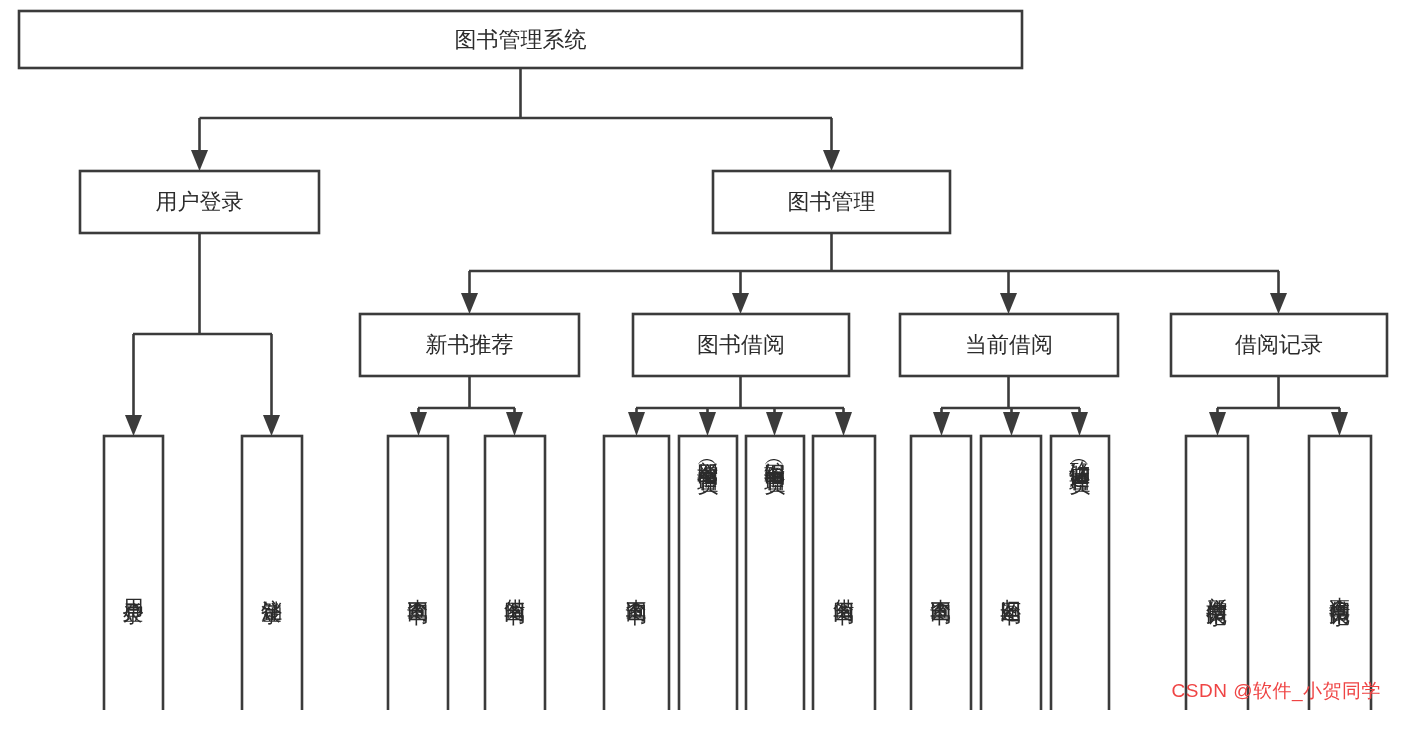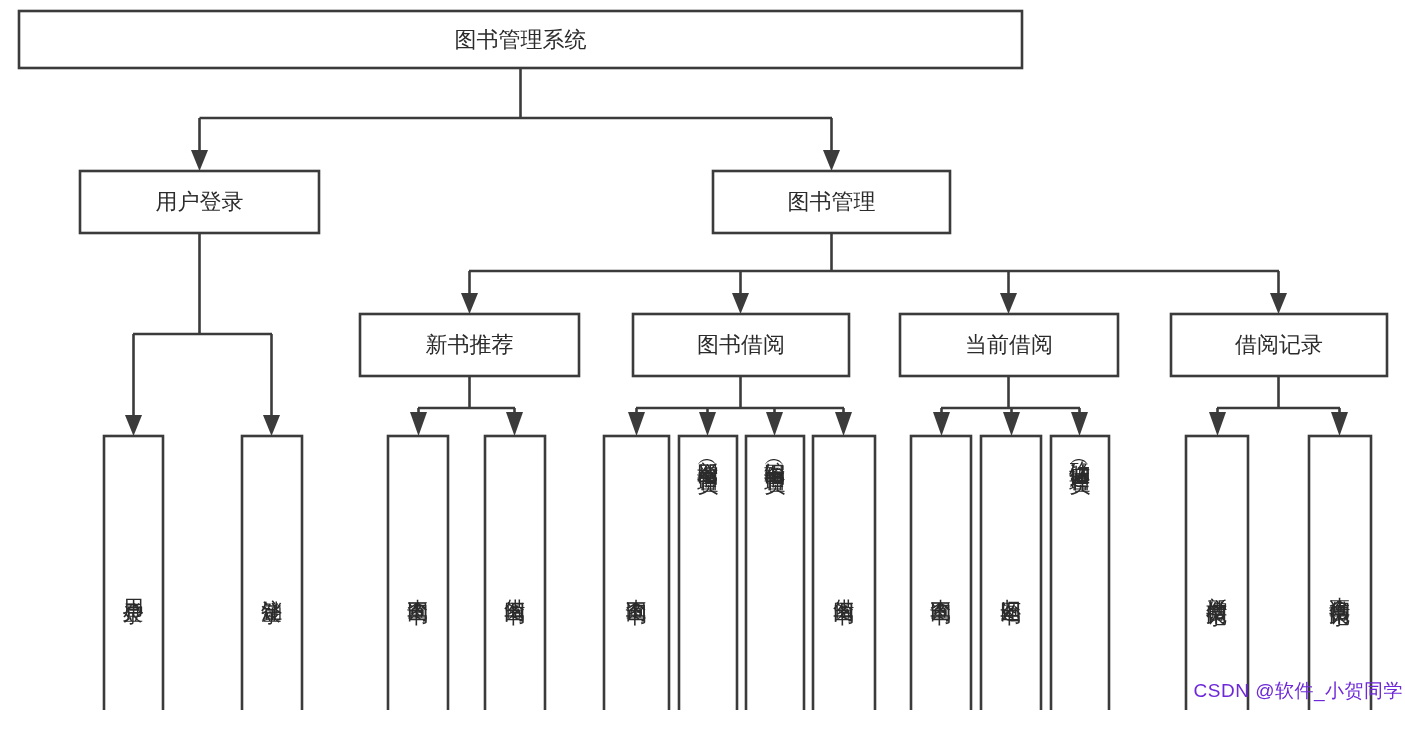--- a/index.html
+++ b/index.html
@@ -58,25 +58,25 @@
     text-orientation: upright;
     font-family: "Liberation Sans", "DejaVu Sans", sans-serif;
     font-size: 21px;
     line-height: 1.22;
     letter-spacing: 2px;
     color: #2b2b2b;
     white-space: nowrap;
   }
   .watermark {
     position: absolute;
-    right: 2px;
+    right: 24px;
     bottom: 6px;
     font-family: "Liberation Sans", "DejaVu Sans", sans-serif;
     font-size: 19px;
-    color: #6d28d9;
+    color: #ef4444;
     letter-spacing: 0.5px;
     user-select: none;
   }
 </style>
 </head>
 <body>
 
 <div id="diagram-root">
 
   <svg id="tree-svg" viewBox="0 0 1405 747">

